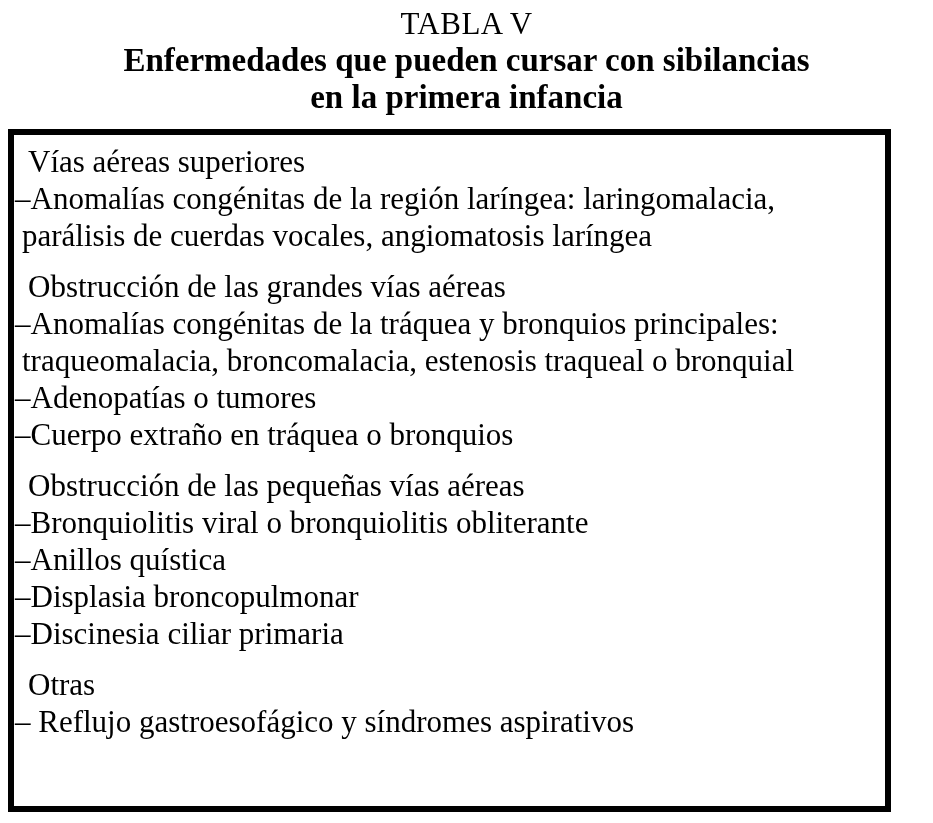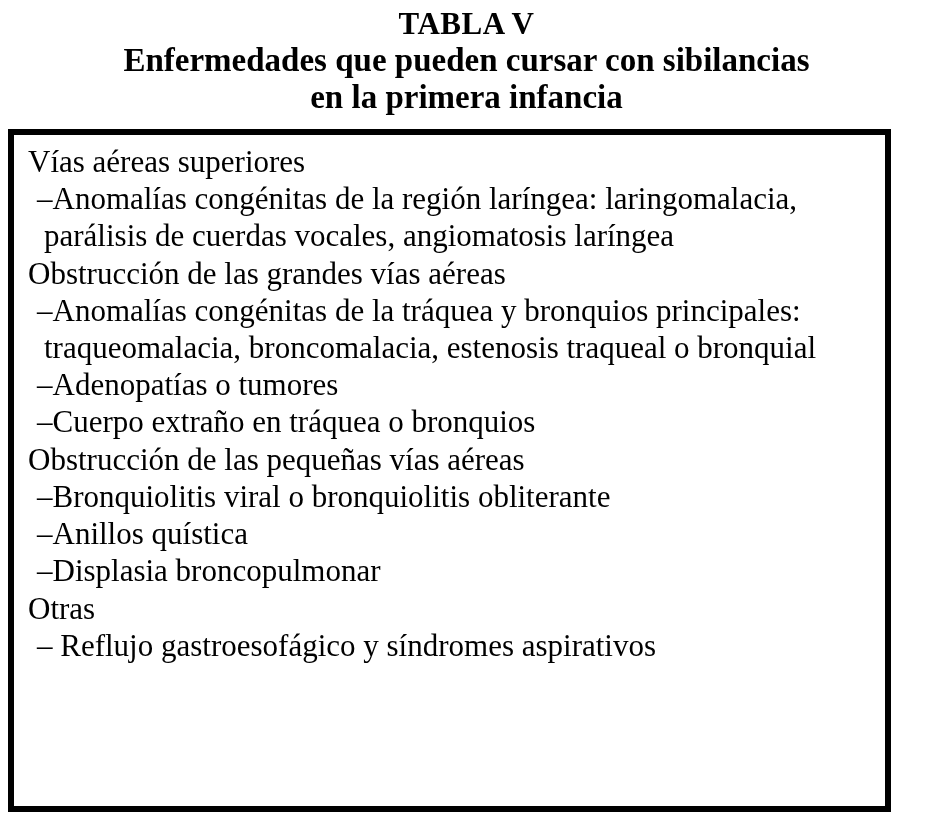--- a/index.html
+++ b/index.html
@@ -19,56 +19,56 @@
     width: 933px;
     height: 823px;
   }
   .table-header {
     text-align: center;
     padding-top: 5px;
     line-height: 1.0;
   }
   .table-label {
     font-size: 31px;
-    font-weight: bold;
+    font-weight: normal;
     line-height: 37px;
     letter-spacing: 0.5px;
   }
   .table-title {
     font-size: 33px;
     font-weight: bold;
     line-height: 37px;
     text-align: center;
   }
   .table-box {
     box-sizing: border-box;
     margin: 13px 7px 0 8px;
     width: 883px;
     height: 683px;
     border: 6px solid #000000;
     padding: 5px 12px 6px 0;
     overflow: hidden;
   }
   .section {
-    margin-top: 1px;
+    margin-top: 14px;
   }
   .section:first-child {
     margin-top: 3px;
   }
   .section-heading {
     font-size: 31px;
     line-height: 37px;
     margin: 0 0 0 14px;
     font-weight: normal;
   }
   .item {
     font-size: 31px;
     line-height: 37px;
     margin: 0;
-    padding-left: 30px;
+    padding-left: 8px;
     text-indent: -7px;
   }
 </style>
 </head>
 <body>
 
 <div class="figure">
 
   <div class="table-header">
     <div class="table-label">TABLA V</div>
@@ -88,20 +88,21 @@
       <p class="item">–Anomalías congénitas de la tráquea y bronquios principales: traqueomalacia, broncomalacia, estenosis traqueal o bronquial</p>
       <p class="item">–Adenopatías o tumores</p>
       <p class="item">–Cuerpo extraño en tráquea o bronquios</p>
     </div>
 
     <div class="section">
       <p class="section-heading">Obstrucción de las pequeñas vías aéreas</p>
       <p class="item">–Bronquiolitis viral o bronquiolitis obliterante</p>
       <p class="item">–Anillos quística</p>
       <p class="item">–Displasia broncopulmonar</p>
+      <p class="item">–Discinesia ciliar primaria</p>
     </div>
 
     <div class="section">
       <p class="section-heading">Otras</p>
       <p class="item">– Reflujo gastroesofágico y síndromes aspirativos</p>
     </div>
 
   </div>
 </div>
 

